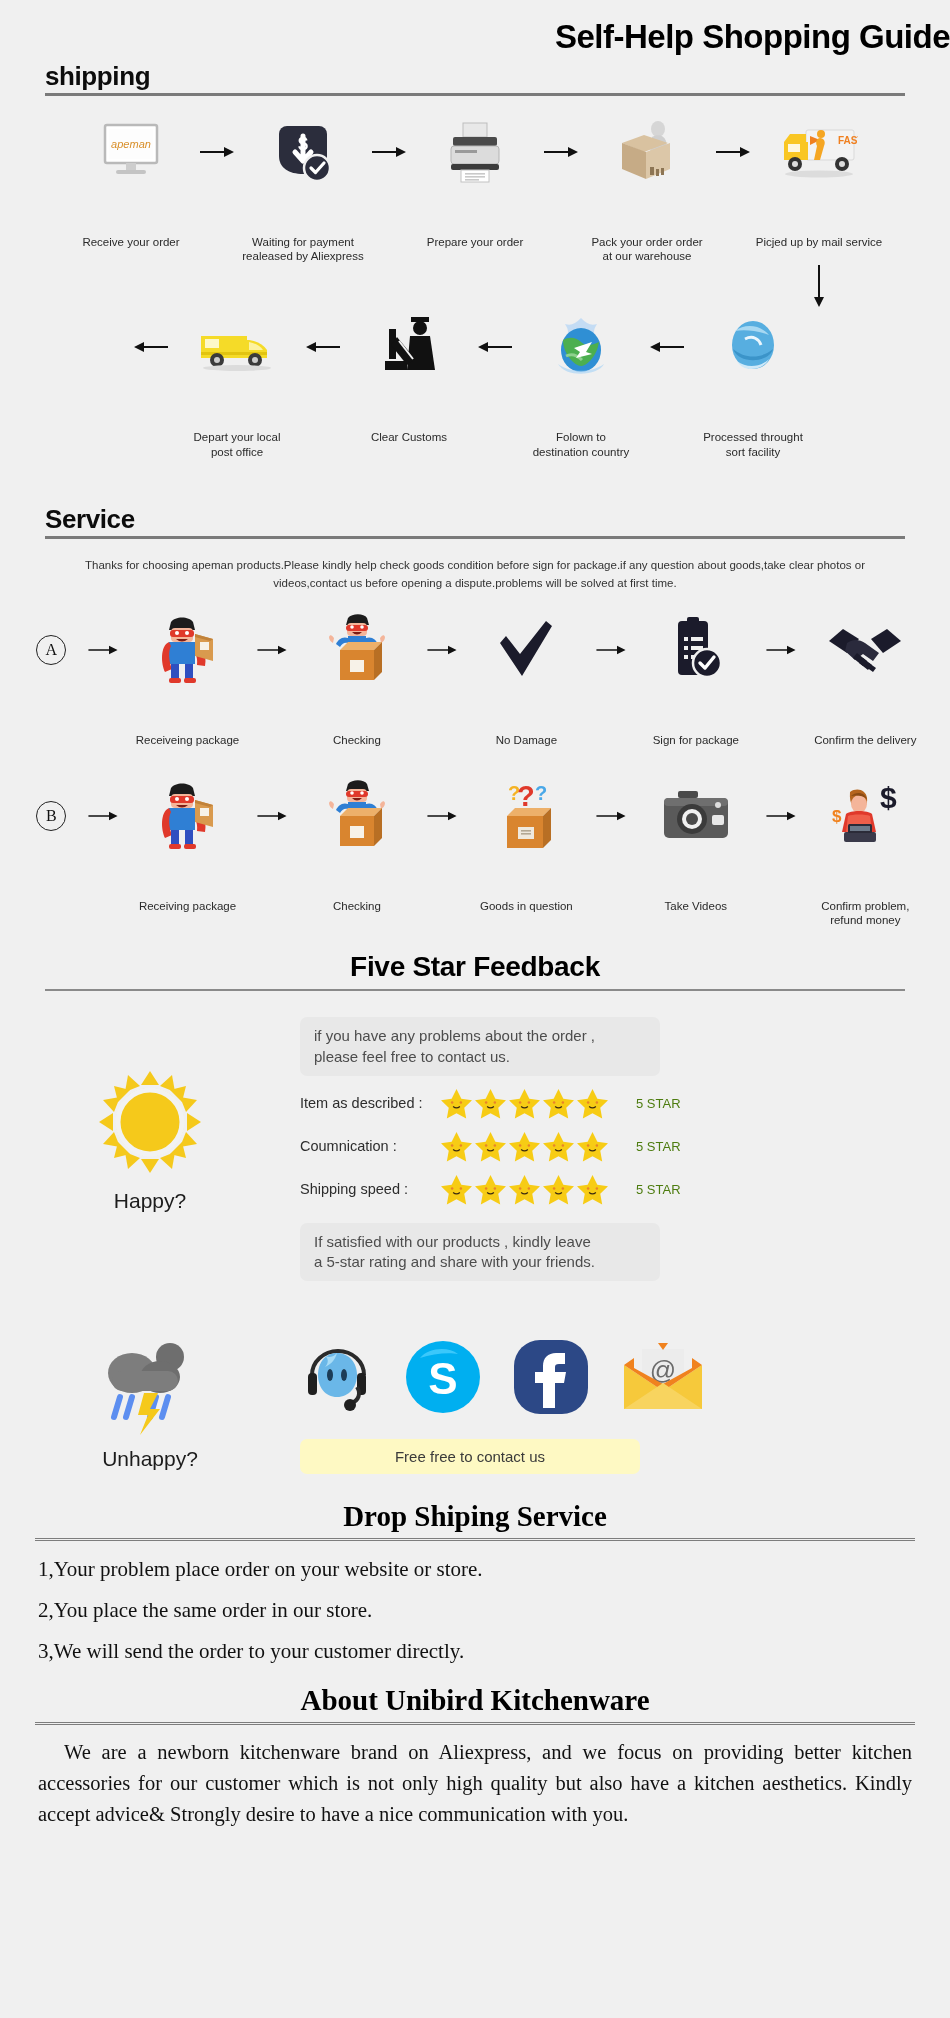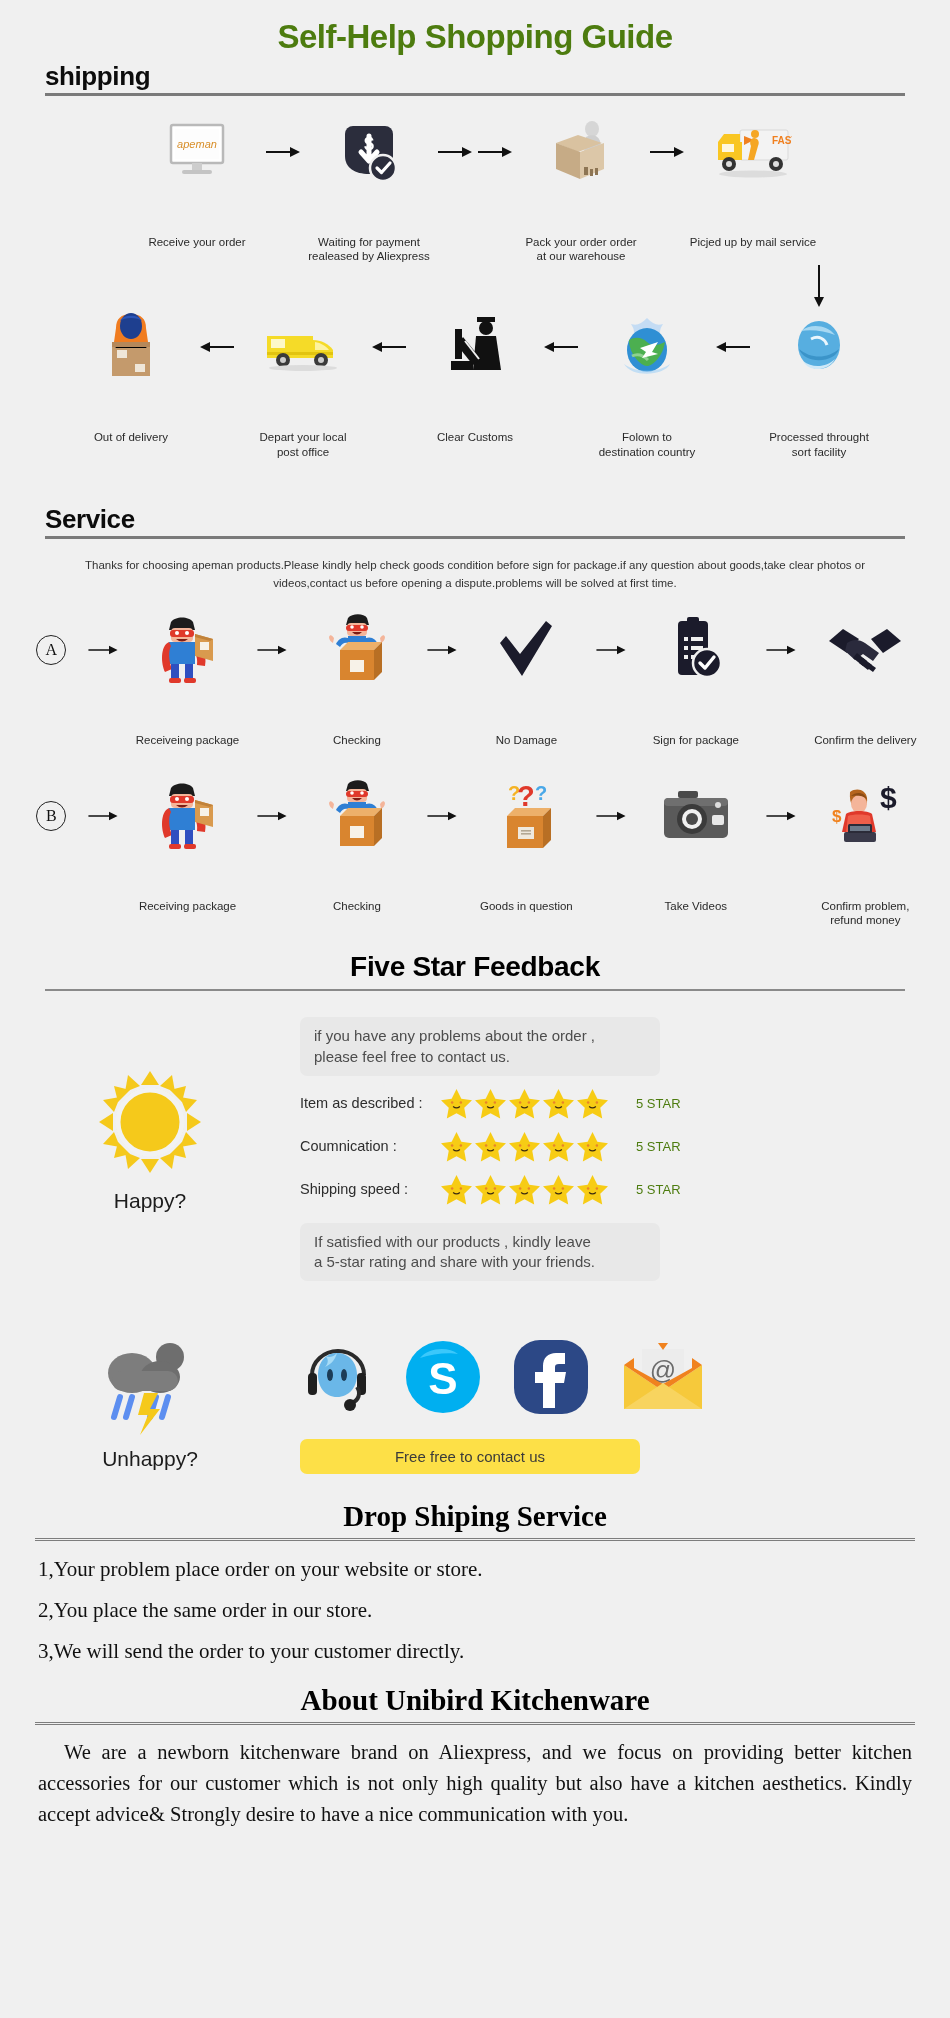--- a/index.html
+++ b/index.html
@@ -11,26 +11,26 @@
     width: 950px;
     min-height: 2018px;
     font-family: "Liberation Sans", sans-serif;
     color: #1a1a1a;
     position: relative;
     overflow-x: hidden;
   }
 
   
   .main-title {
-    text-align: center;
+    text-align: right;
     font-size: 33px;
     font-weight: bold;
     letter-spacing: -0.5px;
     padding-top: 18px;
-    color: #4d7c0f;
+    color: #000000;
     font-family: "Liberation Sans", sans-serif;
   }
   .sec-head-wrap {
     margin: 6px 45px 0 45px;
     border-bottom: 3px solid #7a7a7a;
     padding-bottom: 2px;
   }
   .sec-head {
     font-size: 26px;
     font-weight: bold;
@@ -187,21 +187,21 @@
   .unhappy-label {
     font-size: 21px; color: #1c1c1c; margin-top: 6px;
   }
   .social-col { flex: 1; padding-right: 60px; }
   .social-row {
     display: flex; align-items: center; gap: 30px;
     height: 92px;
   }
   .contact-bar {
     margin-top: 14px;
-    background: #fde047;
+    background: #fef9c3;
     border-radius: 7px;
     width: 340px;
     text-align: center;
     font-size: 15px;
     color: #3a3a3a;
     padding: 9px 0;
   }
 
   
   .serif-title {
@@ -278,20 +278,36 @@
     <div class="cap" style="white-space:pre-line">Waiting for payment
 realeased by Aliexpress</div>
   </div>
 
   <div class="arrow">
     <svg width="34" height="14" viewBox="0 0 34 14">
         <path d="M0 6h24v-4l10 5-10 5v-4H0z" fill="#111"></path>
       </svg>
   </div>
 
+  <div class="flow-step">
+    <div class="icon-box">
+      <svg width="56" height="62" viewBox="0 0 56 62">
+        <rect x="16" y="2" width="24" height="14" fill="#e8e8e8" stroke="#bdbdbd"></rect>
+        <rect x="6" y="16" width="44" height="9" rx="2" fill="#4a4a4a"></rect>
+        <rect x="4" y="25" width="48" height="18" rx="3" fill="#dcdcdc" stroke="#b5b5b5"></rect>
+        <rect x="8" y="29" width="22" height="3" fill="#9a9a9a"></rect>
+        <rect x="4" y="43" width="48" height="6" rx="2" fill="#3b3b3b"></rect>
+        <rect x="14" y="49" width="28" height="12" fill="#fff" stroke="#c2c2c2"></rect>
+        <rect x="18" y="52" width="20" height="1.6" fill="#c9c9c9"></rect>
+        <rect x="18" y="55" width="20" height="1.6" fill="#c9c9c9"></rect>
+        <rect x="18" y="58" width="14" height="1.6" fill="#c9c9c9"></rect>
+      </svg>
+    </div>
+    <div class="cap">Prepare your order</div>
+  </div>
 
   <div class="arrow">
     <svg width="34" height="14" viewBox="0 0 34 14">
         <path d="M0 6h24v-4l10 5-10 5v-4H0z" fill="#111"></path>
       </svg>
   </div>
 
   <div class="flow-step">
     <div class="icon-box">
       <svg width="66" height="66" viewBox="0 0 66 66">
@@ -338,35 +354,20 @@
 <div class="down-arrow-row">
   <div class="down-arrow">
     <svg width="14" height="42" viewBox="0 0 14 42">
         <path d="M6 0h2v32h4l-5 10-5-10h4z" fill="#111"></path>
       </svg>
   </div>
 </div>
 
 <div class="flow-row">
 
-  <div class="flow-step">
-    <div class="icon-box">
-      <svg width="58" height="70" viewBox="0 0 58 70">
-        <path d="M14 16c0-9 5-14 15-14s15 5 15 14l2 14H12z" fill="#f07c20"></path>
-        <ellipse cx="29" cy="14" rx="11" ry="13" fill="#1e3f8f"></ellipse>
-        <path d="M18 9c3-7 19-7 22 0-4-4-18-4-22 0z" fill="#2b55b8"></path>
-        <rect x="10" y="30" width="38" height="34" fill="#c49a6c"></rect>
-        <path d="M10 30h38l-4 6H14z" fill="#d8b храм"></path>
-        <rect x="10" y="30" width="38" height="5" fill="#b5885a"></rect>
-        <rect x="15" y="38" width="10" height="8" fill="#efe6d8"></rect>
-        <rect x="33" y="52" width="10" height="8" fill="#efe6d8"></rect>
-      </svg>
-    </div>
-    <div class="cap" style="white-space:pre-line">Out of delivery</div>
-  </div>
 
   <div class="arrow">
     <svg width="34" height="14" viewBox="0 0 34 14">
         <path d="M34 6H10v-4L0 7l10 5v-4h24z" fill="#111"></path>
       </svg>
   </div>
 
   <div class="flow-step">
     <div class="icon-box">
       <svg width="84" height="50" viewBox="0 0 84 50">

